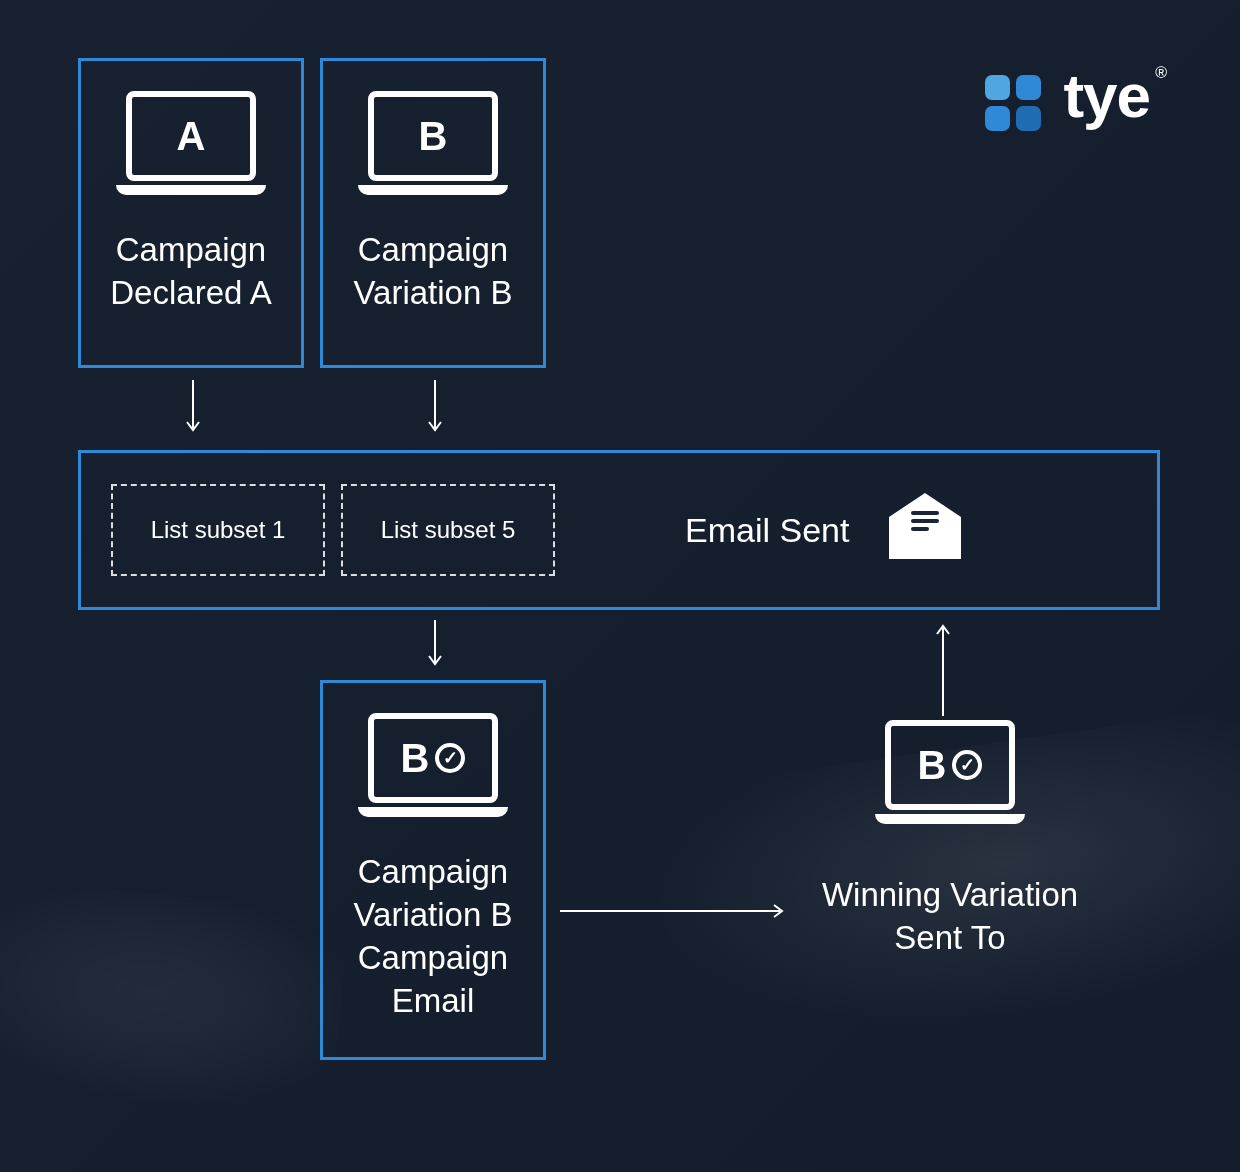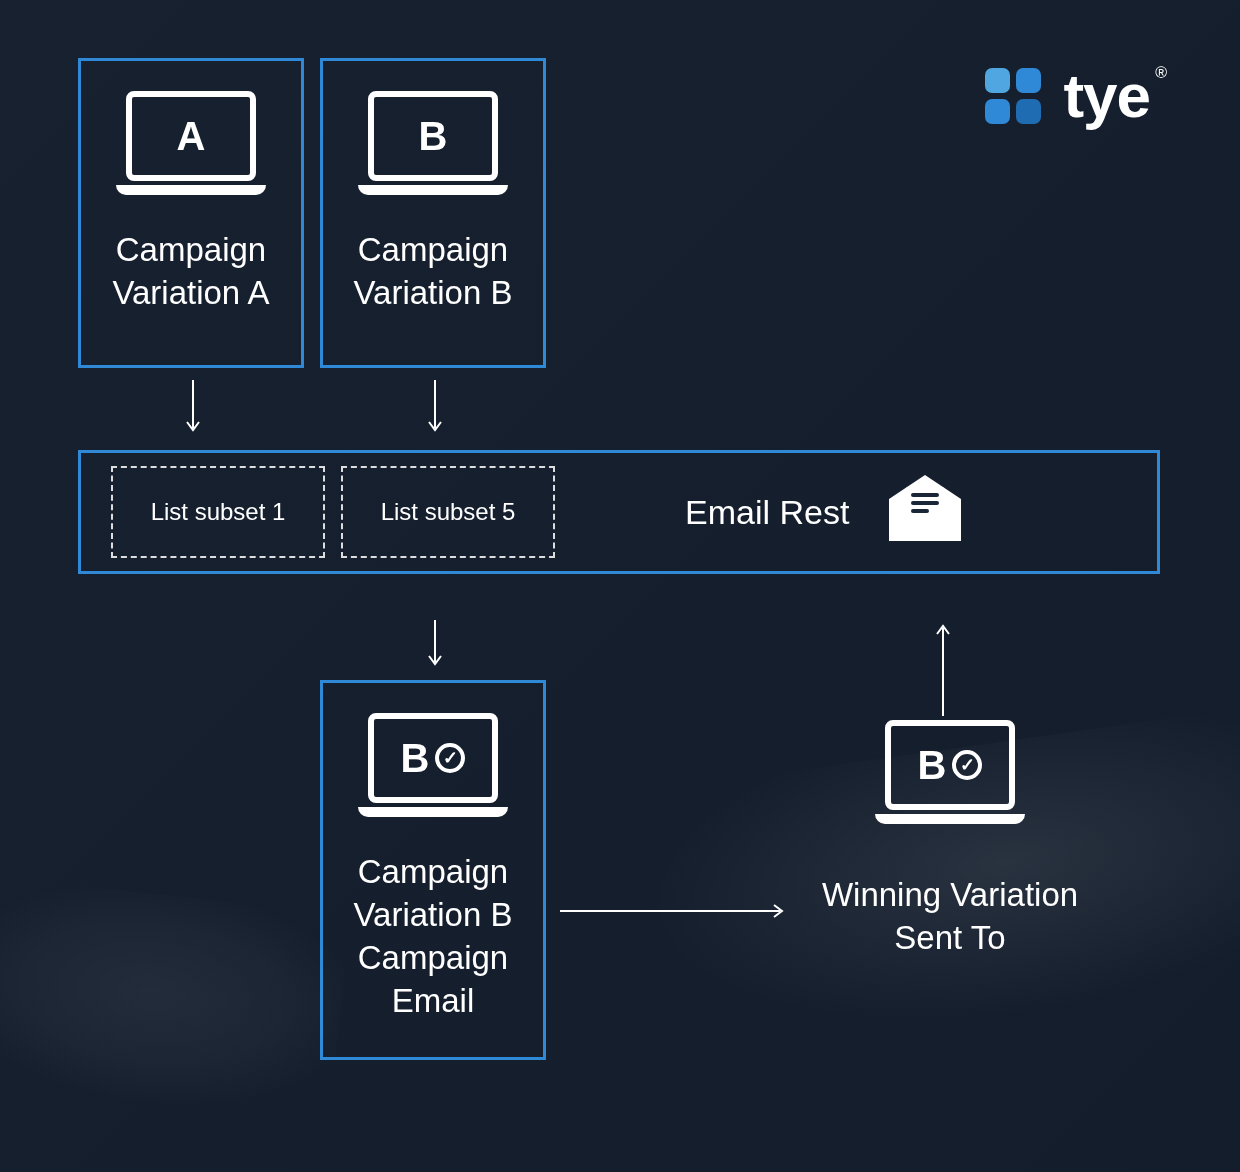--- a/index.html
+++ b/index.html
@@ -30,21 +30,21 @@
     left:-80px; bottom:60px;
     width:420px; height:220px;
     background: radial-gradient(ellipse at 55% 45%, rgba(255,255,255,0.06) 0%, rgba(255,255,255,0.03) 40%, transparent 65%);
     transform: rotate(6deg);
     pointer-events:none;
   }
 
   .logo {
     position:absolute;
     top:60px; right:90px;
-    display:flex; align-items:center; gap:22px;
+    display:flex; align-items:flex-end; gap:22px;
   }
   .logo-mark {
     width:56px; height:56px;
     display:grid; grid-template-columns:1fr 1fr; grid-template-rows:1fr 1fr; gap:6px;
   }
   .logo-mark span { display:block; border-radius:7px; }
   .logo-name {
     font-size:62px; font-weight:600; letter-spacing:-1px; color:#fff; position:relative;
   }
   .logo-name sup {
@@ -83,21 +83,21 @@
   }
 
   .box-caption {
     margin-top:20px;
     font-size:33px; line-height:1.3; font-weight:400;
   }
 
   .emaillist {
     position:absolute;
     left:78px; top:450px;
-    width:1082px; height:124px;
+    width:1082px; height:160px;
     border:3px solid #2F89D6;
     display:flex; align-items:center;
   }
 
   .subset {
     width:214px; height:92px; margin-left:30px;
     border:2px dashed rgba(255,255,255,0.85);
     display:flex; align-items:center; justify-content:center;
     font-size:24px; font-weight:300; color:#fff;
   }
@@ -156,21 +156,21 @@
 
 <div class="box box-a">
   <div class="laptop">
     <div class="laptop-screen">
       <span class="laptop-letter">A</span>
     </div>
     <div class="laptop-base"></div>
   </div>
   <div class="box-caption">
     <span>Campaign</span><br>
-    <span>Variation A</span>
+    <span>Declared A</span>
   </div>
 </div>
 
 <div class="box box-b">
   <div class="laptop">
     <div class="laptop-screen">
       <span class="laptop-letter">B</span>
     </div>
     <div class="laptop-base"></div>
   </div>
@@ -193,21 +193,21 @@
     </svg>
 </div>
 
 <div class="emaillist">
   <div class="subset">
     <span>List subset 1</span>
   </div>
   <div class="subset">
     <span>List subset 5</span>
   </div>
-  <div class="emaillist-label">Email Rest</div>
+  <div class="emaillist-label">Email Sent</div>
   <div class="email-icon">
     <svg viewBox="0 0 84 78">
       <path d="M6 30 L42 6 L78 30 L78 72 L6 72 Z" fill="#fff"></path>
       <rect x="22" y="18" width="40" height="34" rx="4" fill="#fff"></rect>
       <path d="M6 30 L42 54 L78 30 L78 72 L6 72 Z" fill="#fff"></path>
       <rect x="28" y="24" width="28" height="4" rx="2" fill="#1a2638"></rect>
       <rect x="28" y="32" width="28" height="4" rx="2" fill="#1a2638"></rect>
       <rect x="28" y="40" width="18" height="4" rx="2" fill="#1a2638"></rect>
     </svg>
   </div>

